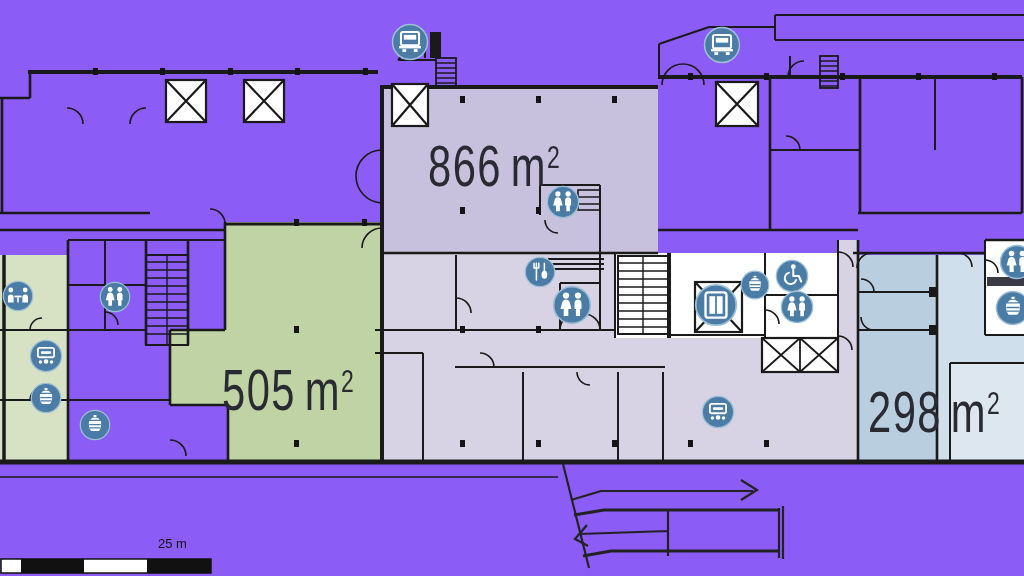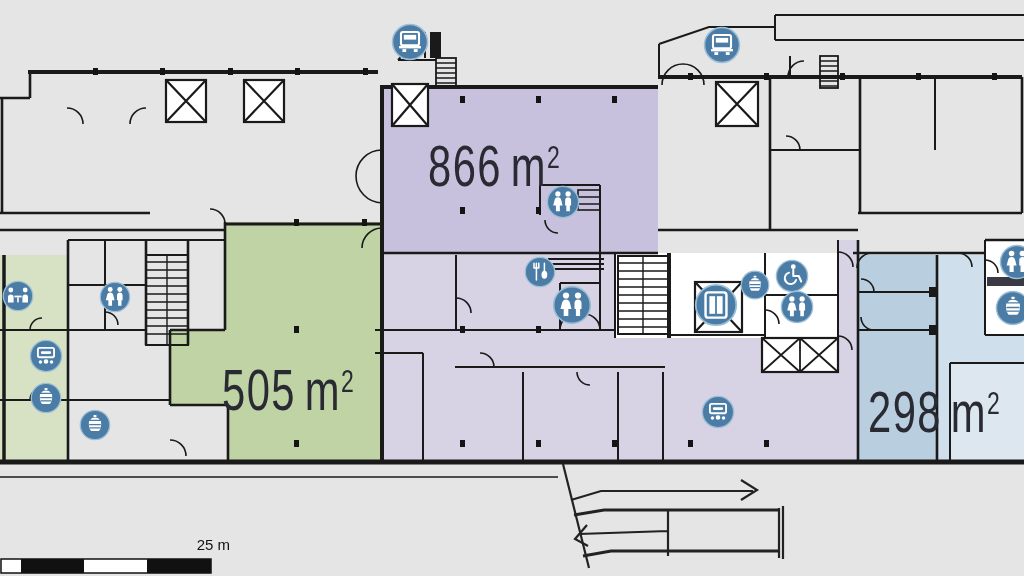--- a/index.html
+++ b/index.html
@@ -1,26 +1,26 @@
 <!DOCTYPE html>
 <html><head>
 <meta charset="utf-8">
 <style>
   html,body{margin:0;padding:0;background:#fff;}
-  .stage{position:relative;width:1024px;height:576px;background:#e5e5e5;overflow:hidden;
+  .stage{position:relative;width:1024px;height:576px;background:#8b5cf6;overflow:hidden;
          font-family:"Liberation Sans",sans-serif;}
   .plan-svg{position:absolute;left:0;top:0;}
   .icon{position:absolute;pointer-events:none;}
   .area-label{position:absolute;color:#2a2a33;transform:scaleX(.72);transform-origin:0 0;
               white-space:nowrap;line-height:1.05;font-weight:400;}
   .area-label .v,.area-label .u{font-size:58px;letter-spacing:2px;}
   .area-label .u{margin-left:12px;}
   .area-label sup{font-size:32px;vertical-align:18px;}
-  .scale-label{position:absolute;left:158px;top:536px;width:72px;text-align:right;
-               font-size:15px;color:#111;}
+  .scale-label{position:absolute;left:158px;top:536px;width:72px;
+               font-size:13px;color:#111;}
 </style>
 </head>
 <body>
 
 <div class="stage">
 
   <svg class="plan-svg" width="1024" height="576" viewBox="0 0 1024 576">
 
     <g>
       <rect x="382" y="85" width="276" height="168" fill="#c8c1dd"></rect>

